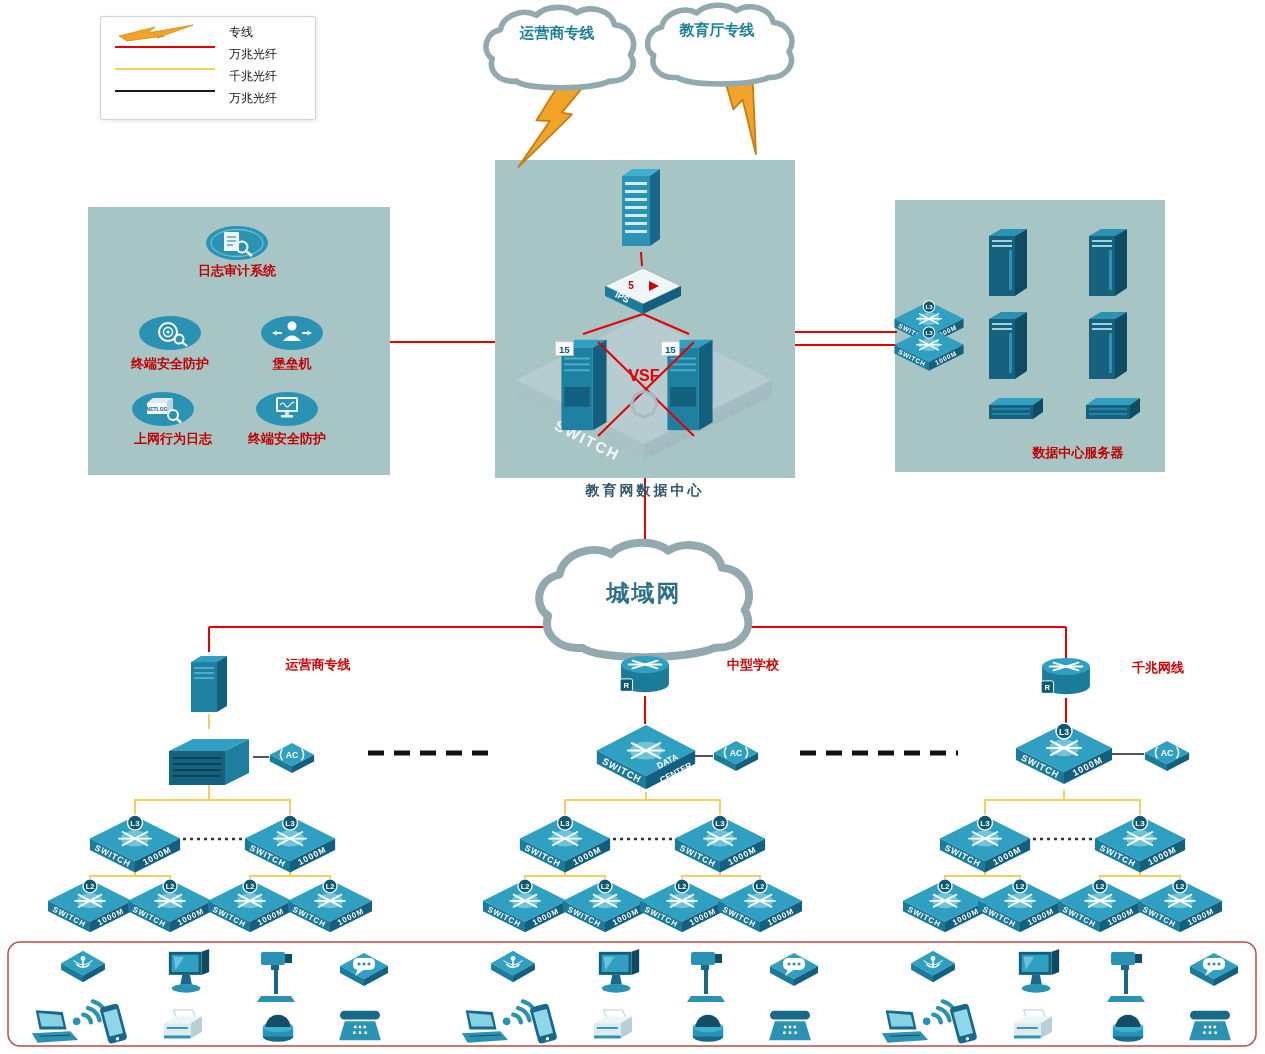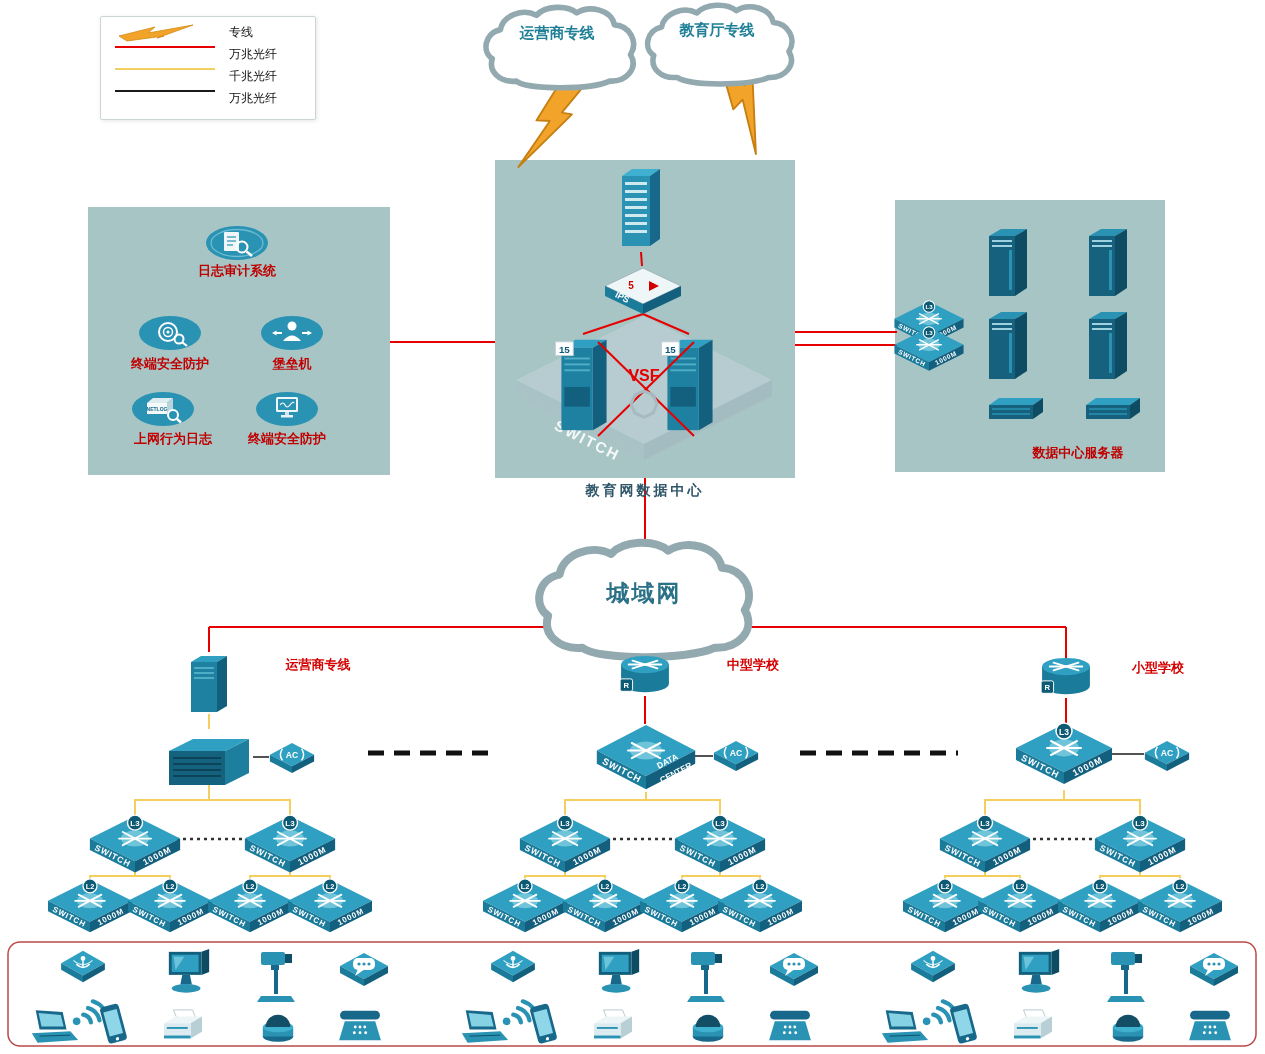--- a/index.html
+++ b/index.html
@@ -514,15 +514,15 @@
 <div class="lbl red" style="left:237px;top:262px">日志审计系统</div>
 <div class="lbl red" style="left:170px;top:355px">终端安全防护</div>
 <div class="lbl red" style="left:292px;top:355px">堡垒机</div>
 <div class="lbl red" style="left:173px;top:430px">上网行为日志</div>
 <div class="lbl red" style="left:287px;top:430px">终端安全防护</div>
 
 <div class="lbl red" style="left:1078px;top:444px">数据中心服务器</div>
 
 <div class="lbl school" style="left:318px;top:656px">运营商专线</div>
 <div class="lbl school" style="left:753px;top:656px">中型学校</div>
-<div class="lbl school" style="left:1158px;top:659px">小型学校</div>
+<div class="lbl school" style="left:1158px;top:659px">千兆网线</div>
 
 </div>
 
 </body></html>

